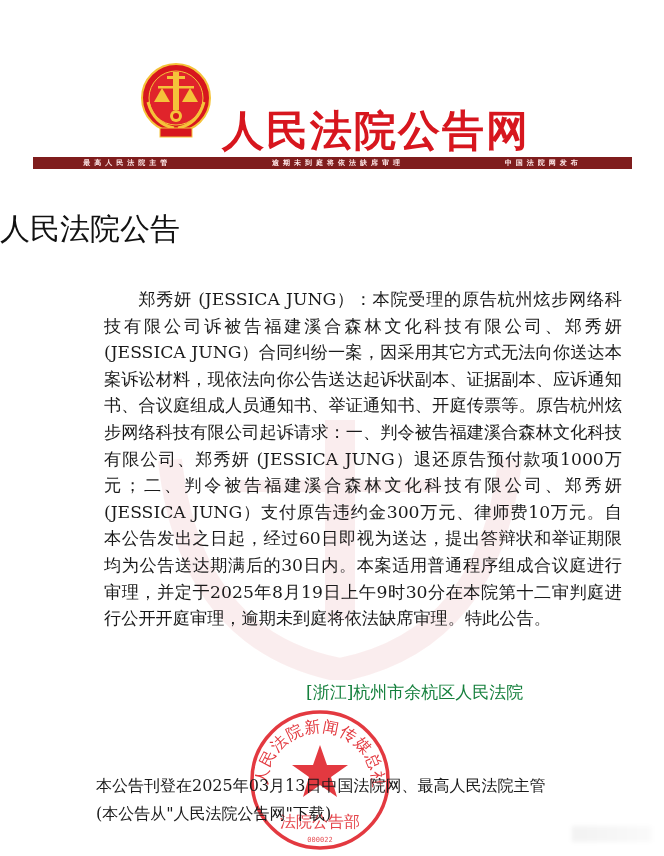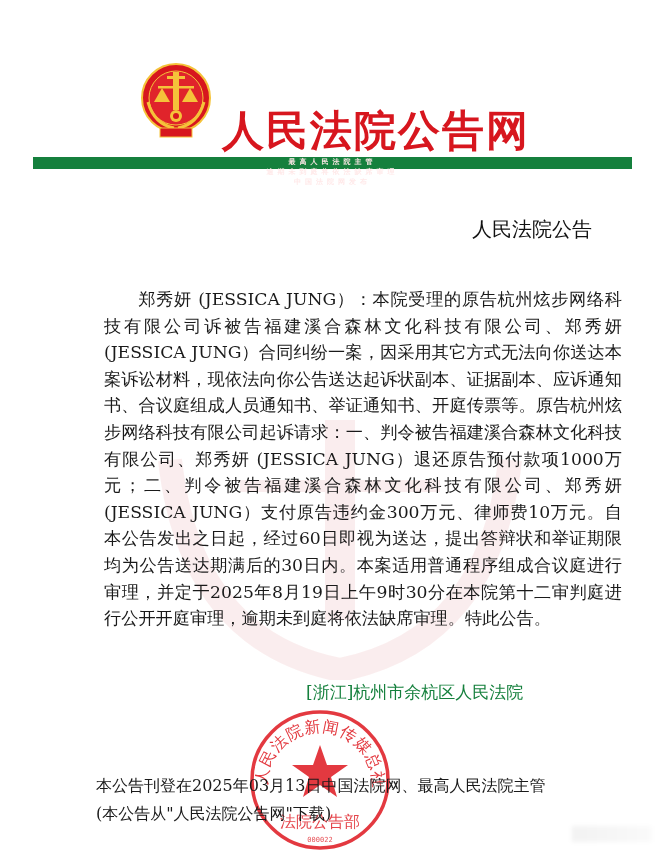--- a/index.html
+++ b/index.html
@@ -5,28 +5,28 @@
     html, body { margin: 0; padding: 0; background: #ffffff; }
     body { width: 664px; height: 856px; position: relative; overflow: hidden;
            font-family: "DejaVu Serif", "Liberation Serif", serif; color: #1a1a1a; }
 
     .header { position: absolute; left: 0; top: 0; width: 664px; height: 190px; }
     .emblem { position: absolute; left: 140px; top: 62px; width: 72px; height: 78px; }
     .brand-cn { position: absolute; left: 222px; top: 62px; font-family: Liberation Sans, sans-serif;
                 font-weight: bold; font-size: 42px; letter-spacing: 2px; line-height: 50px; color: #d7161e; margin-top: 44px; }
     .brand-en { position: absolute; left: 224px; top: 116px; font-family: "DejaVu Sans", sans-serif;
                 font-weight: bold; font-size: 13.5px; letter-spacing: 0.6px; line-height: 18px; color: #d7161e; }
-    .banner { position: absolute; left: 33px; top: 157px; width: 599px; height: 12px; background: #15803d;
+    .banner { position: absolute; left: 33px; top: 157px; width: 599px; height: 12px; background: #7f1d1d;
               display: flex; align-items: center; justify-content: space-around;
-              font-family: "DejaVu Sans", sans-serif; font-size: 7px; font-weight: bold; color: #ffe9e9; letter-spacing: 4px; flex-direction: column; }
+              font-family: "DejaVu Sans", sans-serif; font-size: 7px; font-weight: bold; color: #ffe9e9; letter-spacing: 4px; }
 
     .watermark { position: absolute; left: 150px; top: 420px; width: 380px; height: 260px; opacity: 0.07; }
 
-    .title { position: absolute; left: 0; top: 214px; width: 592px; text-align: right;
-             font-family: "DejaVu Sans", sans-serif; font-size: 20px; line-height: 30px; color: #111; }
+    .title { position: absolute; left: 0; top: 214px; width: 592px; text-align: left;
+             font-family: "DejaVu Sans", sans-serif; font-size: 30px; line-height: 30px; color: #111; }
 
     .body-text { position: absolute; left: 96px; top: 278px; width: 534px;
                  font-size: 17.2px; line-height: 26.6px; color: #1a1a1a; text-align: justify; text-indent: 2em; }
     .body-text p { margin: 8px; }
 
     .signature { position: absolute; left: 306px; top: 680px; font-size: 17px; line-height: 24px; color: #15803d; }
 
     .seal { position: absolute; left: 245px; top: 705px; width: 150px; height: 150px; }
 
     .footer { position: absolute; left: 96px; top: 772px; font-size: 16px; line-height: 28px; color: #1a1a1a; }

